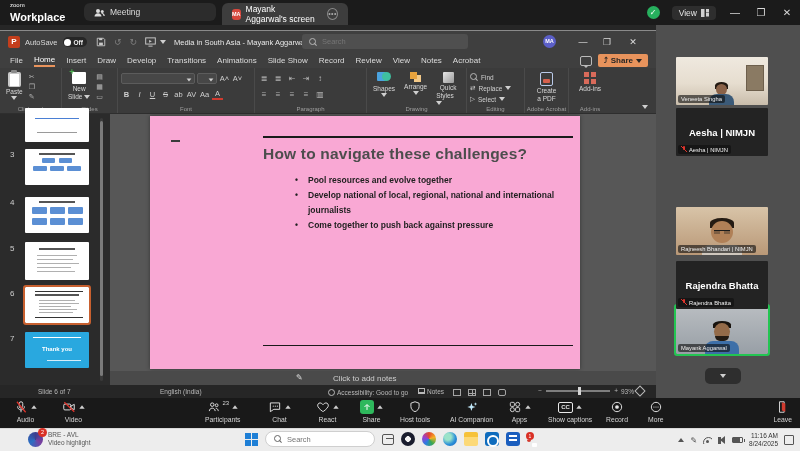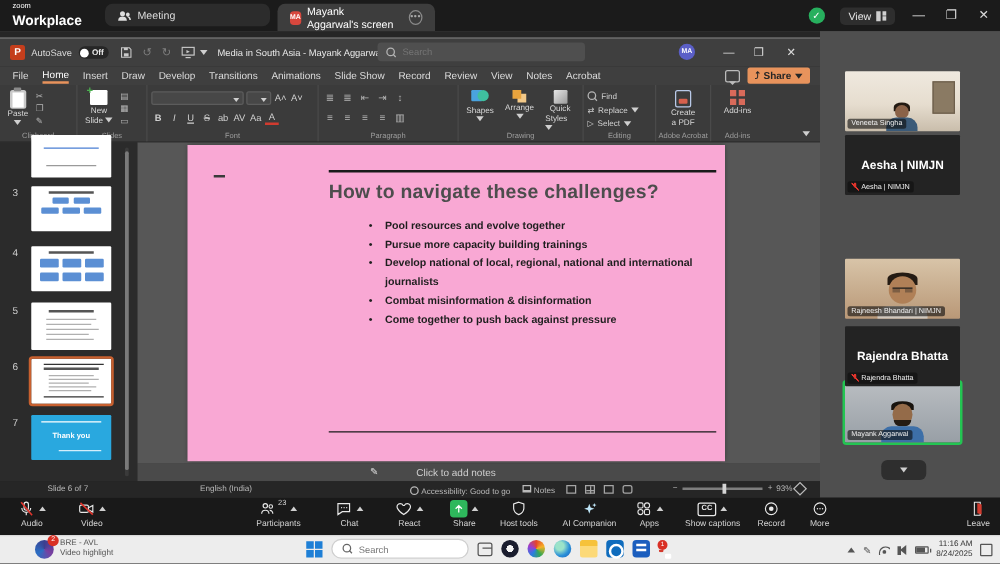--- a/index.html
+++ b/index.html
@@ -483,23 +483,21 @@
         </div>
 
         <div class="right-col">
           <div class="canvas">
             <div class="slide">
               <span class="slide-dash"></span>
               <span class="s-topline"></span>
               <h1 class="s-title">How to navigate these challenges?</h1>
               <ul class="s-bullets">
                 <li>Pool resources and evolve together</li>
-                <li>Pursue more capacity building trainings</li>
                 <li>Develop national of local, regional, national and international journalists</li>
-                <li>Combat misinformation &amp; disinformation</li>
                 <li>Come together to push back against pressure</li>
               </ul>
               <span class="s-botline"></span>
             </div>
           </div>
           <div class="notes-bar">
             <span class="pencil">✎</span>
             <span class="ntext">Click to add notes</span>
           </div>
         </div>

